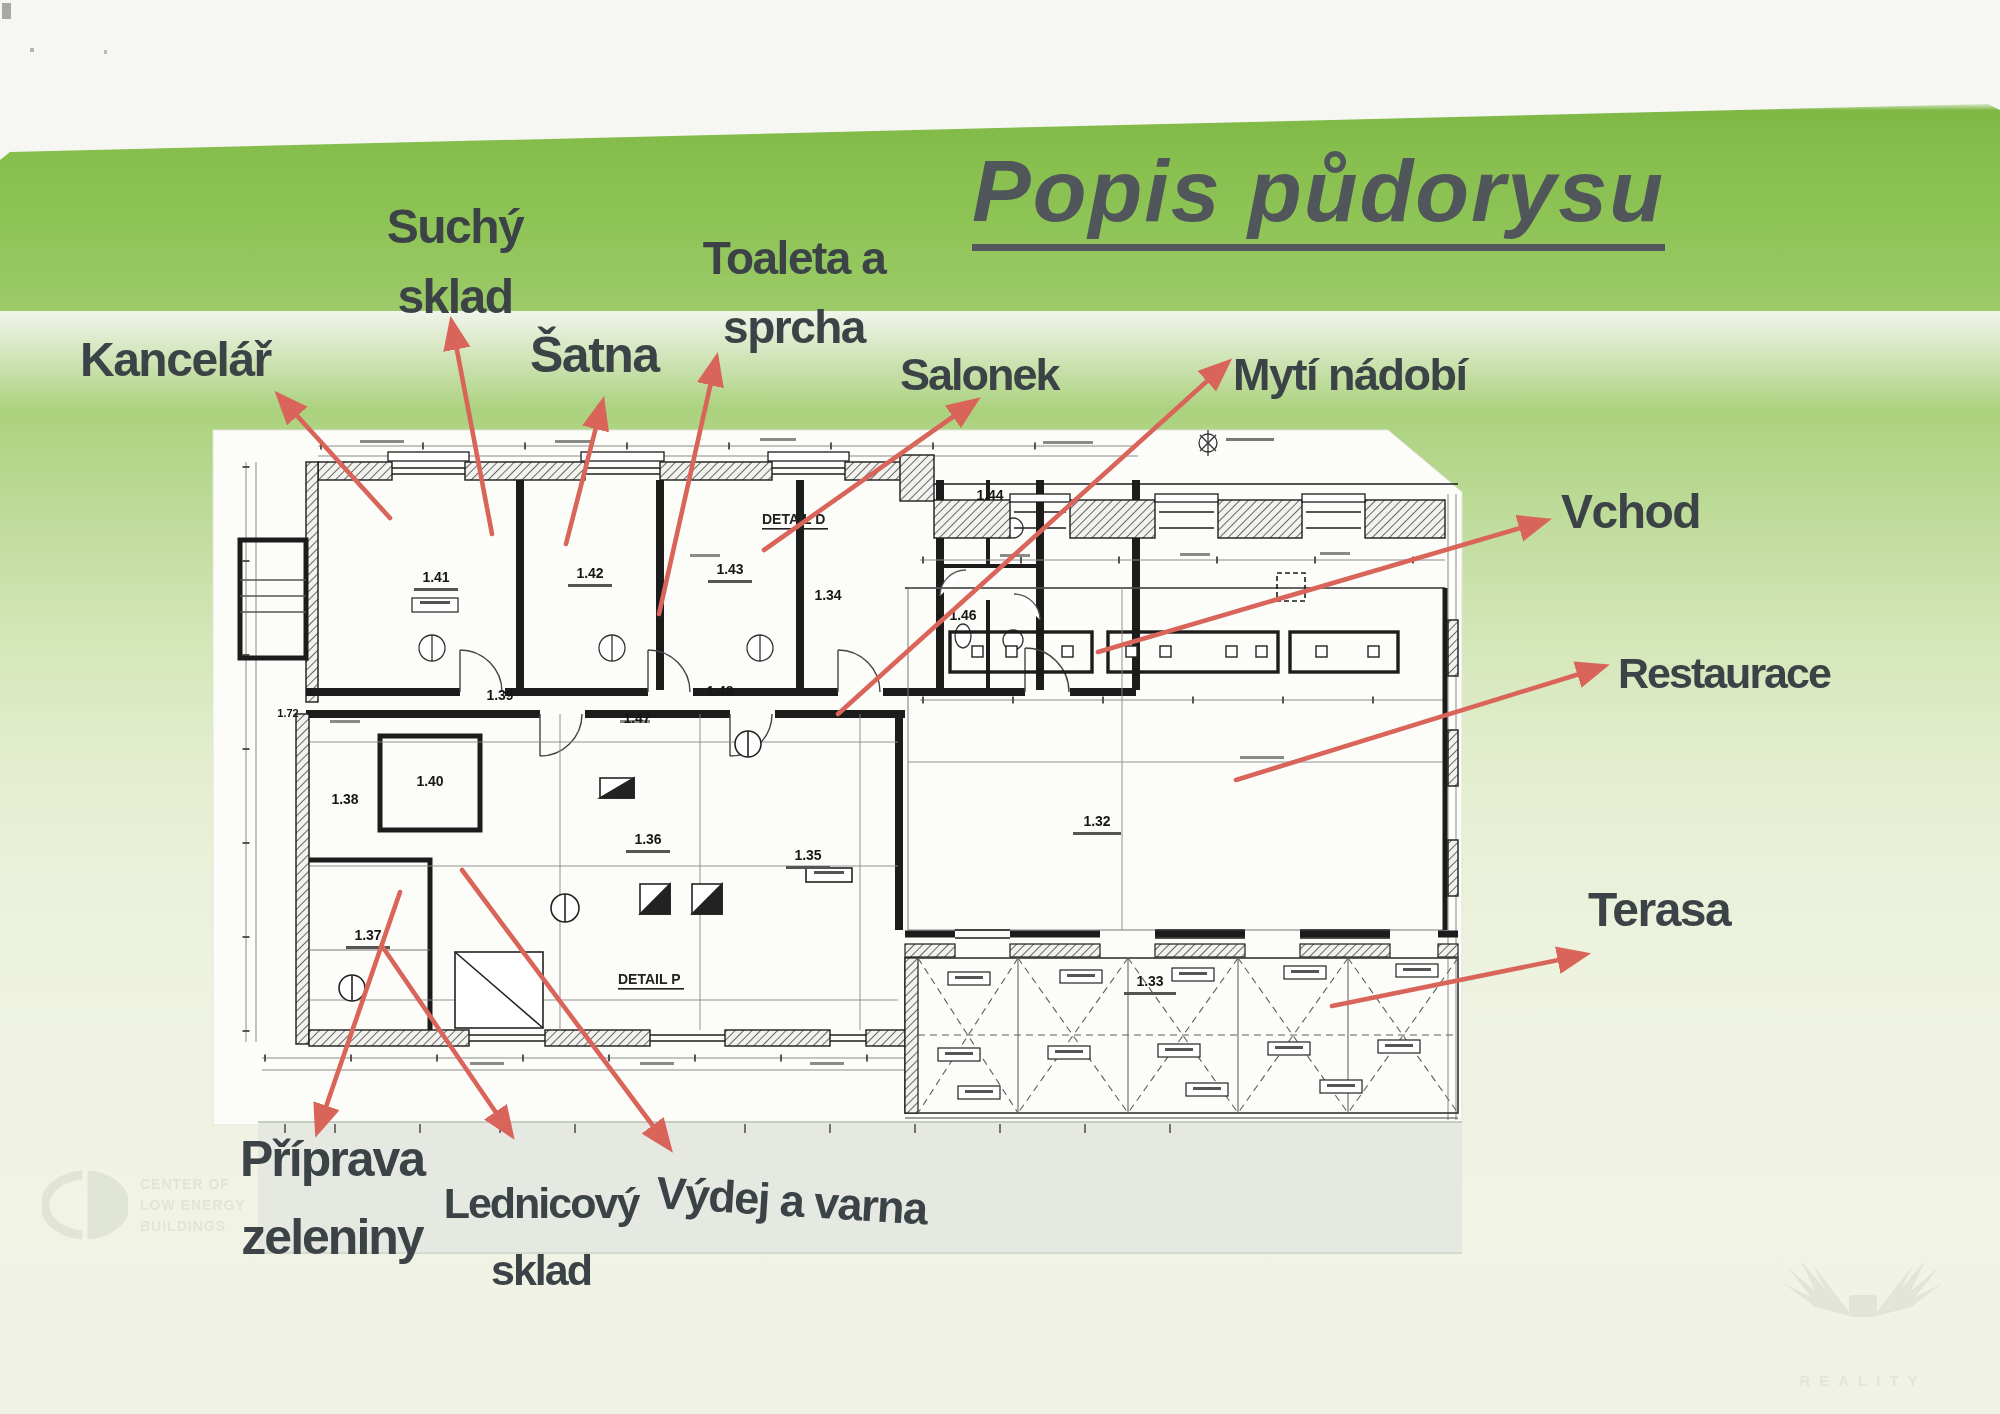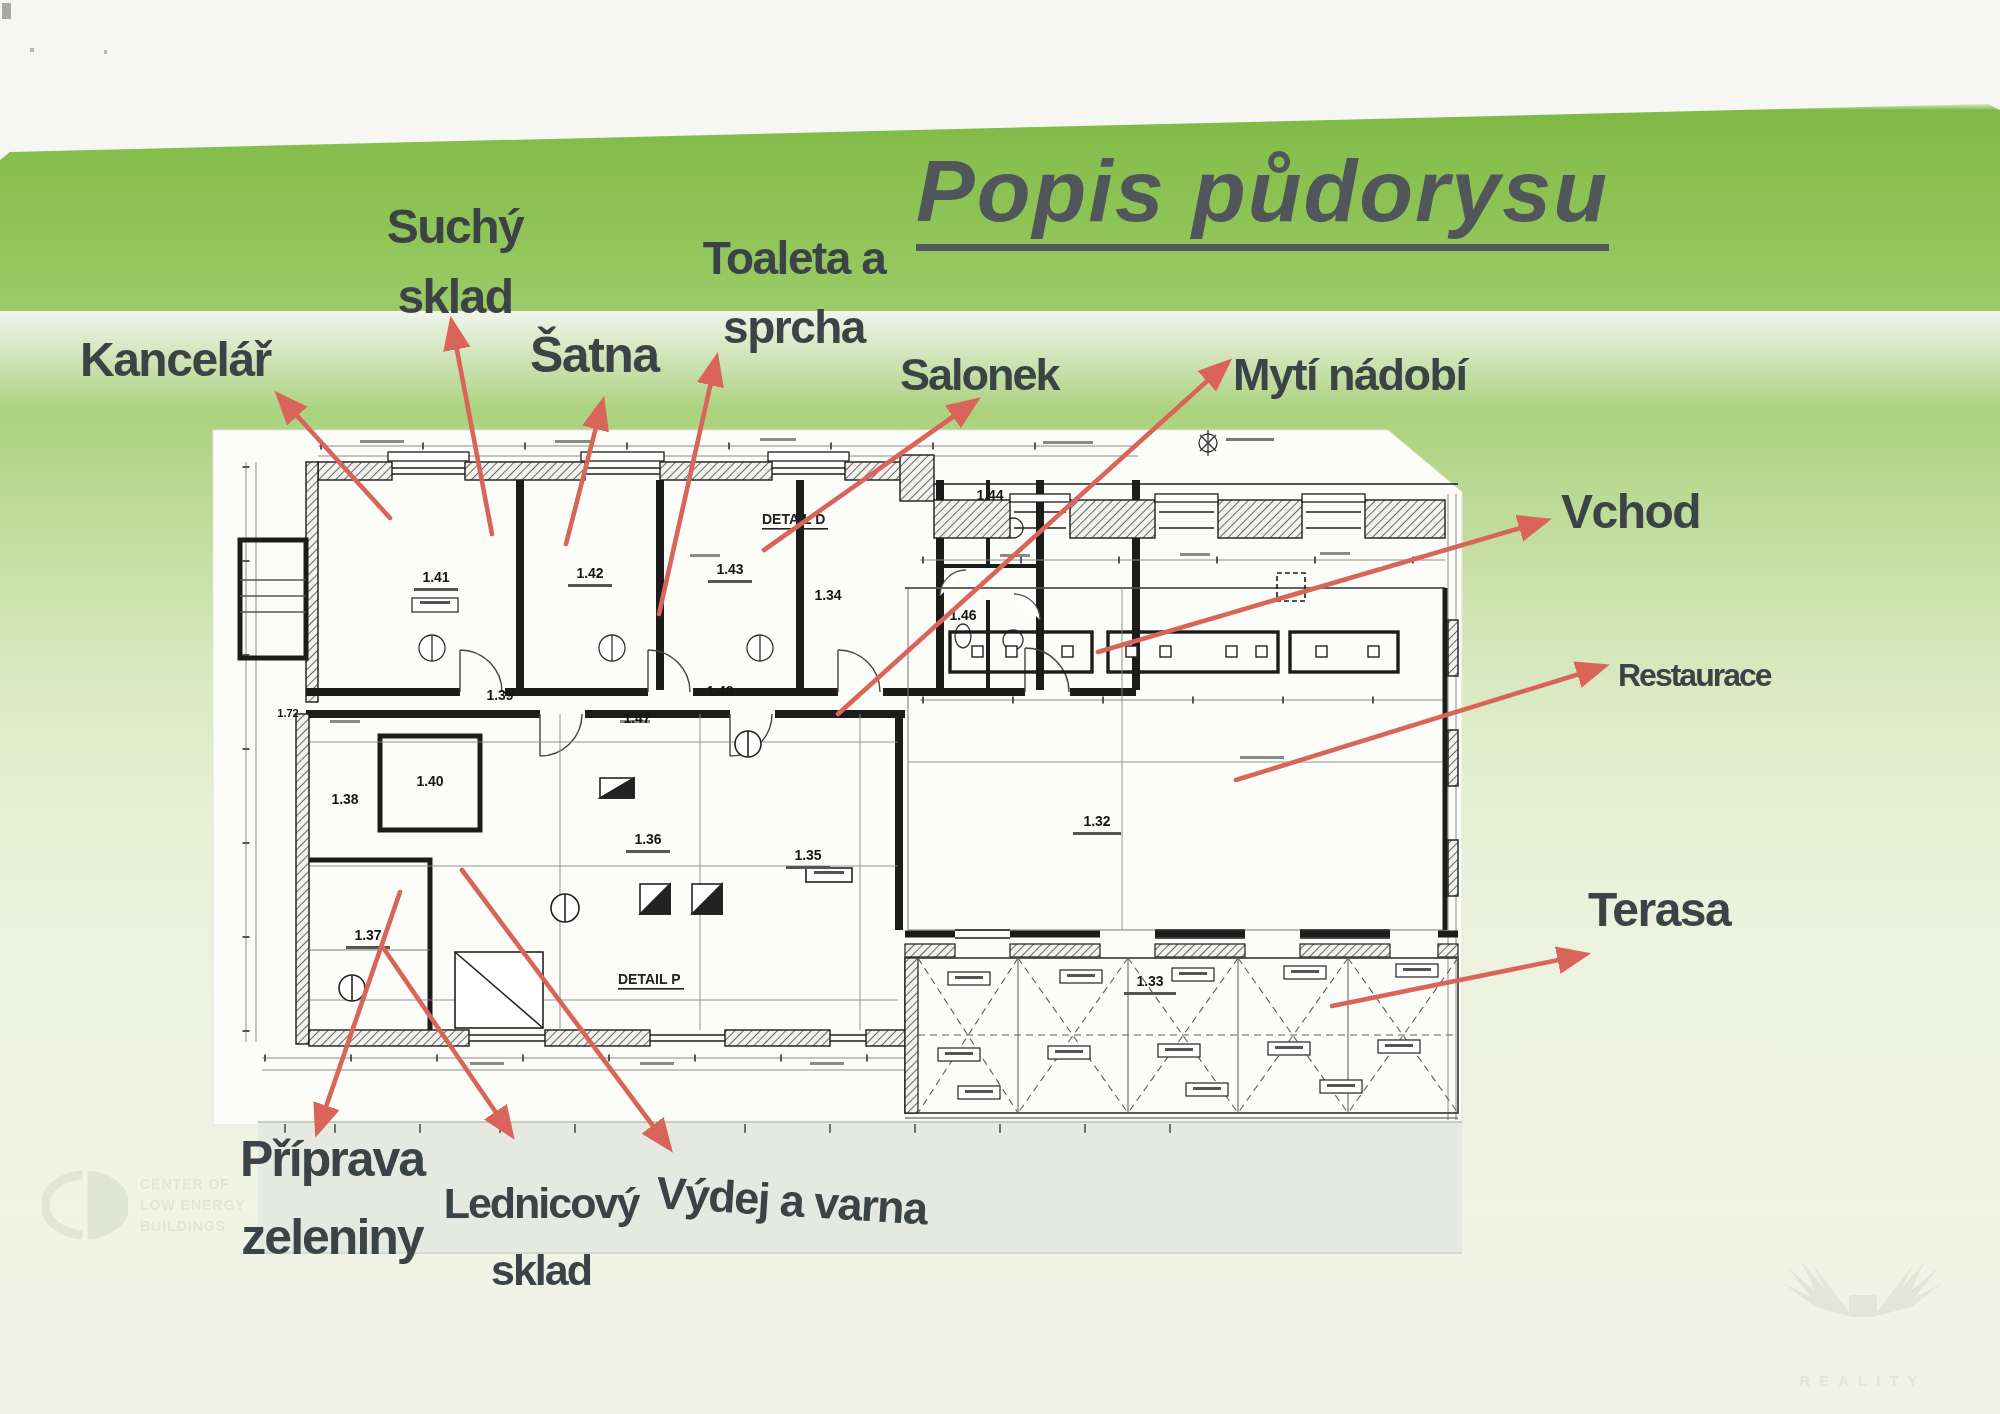--- a/index.html
+++ b/index.html
@@ -20,21 +20,21 @@
       #eaf1da 62%, #eff3e1 72%, #f1f3e5 85%, #f0f2e6 100%);
   }
   .speck{position:absolute;background:#666;}
   .lbl{
     position:absolute;font-weight:bold;color:#3c4347;
     font-size:46px;letter-spacing:-1.5px;line-height:1.1;white-space:nowrap;
   }
   .lbl.center{text-align:center;white-space:normal;}
   .lbl .ln{display:block;}
   #page-title{
-    position:absolute;left:916px;top:140px;
+    position:absolute;left:972px;top:140px;
     font-size:88px;font-style:italic;font-weight:bold;letter-spacing:2px;
     color:#51565b;
   }
   #page-title .underl{border-bottom:7px solid #53585d;padding-bottom:4px;}
   #cleb-watermark{
     position:absolute;left:42px;top:1150px;width:230px;height:110px;
     opacity:0.16;color:#8da089;display:flex;align-items:center;gap:12px;
   }
   #cleb-watermark .txt{font-size:14px;font-weight:bold;letter-spacing:1px;line-height:1.5;text-transform:uppercase;}
   #corner-watermark{
@@ -464,21 +464,21 @@
   <span class="ln">Toaleta a</span>
   <span class="ln">sprcha</span>
 </div>
 
 <div class="lbl" style="left:900px;top:350px;font-size:45px;letter-spacing:-2px;">Salonek</div>
 
 <div class="lbl" style="left:1233px;top:310px;font-size:45px;margin-top:40px;">Mytí nádobí</div>
 
 <div class="lbl" style="left:1561px;top:486px;font-size:48px;">Vchod</div>
 
-<div class="lbl" style="left:1618px;top:650px;font-size:32px;letter-spacing:-2px;margin-top:8px;">Restaurace</div>
+<div class="lbl" style="left:1618px;top:650px;font-size:43px;letter-spacing:-2px;">Restaurace</div>
 
 <div class="lbl" style="left:1588px;top:884px;font-size:48px;">Terasa</div>
 
 <div class="lbl center" style="left:232px;top:1077px;width:200px;font-size:50px;line-height:1.55;letter-spacing:-2px;margin-top:44px;">
   <span class="ln">Příprava</span>
   <span class="ln">zeleniny</span>
 </div>
 
 <div class="lbl center" style="left:436px;top:1170px;width:210px;font-size:43px;line-height:1.55;letter-spacing:-2px;">
   <span class="ln">Lednicový</span>

